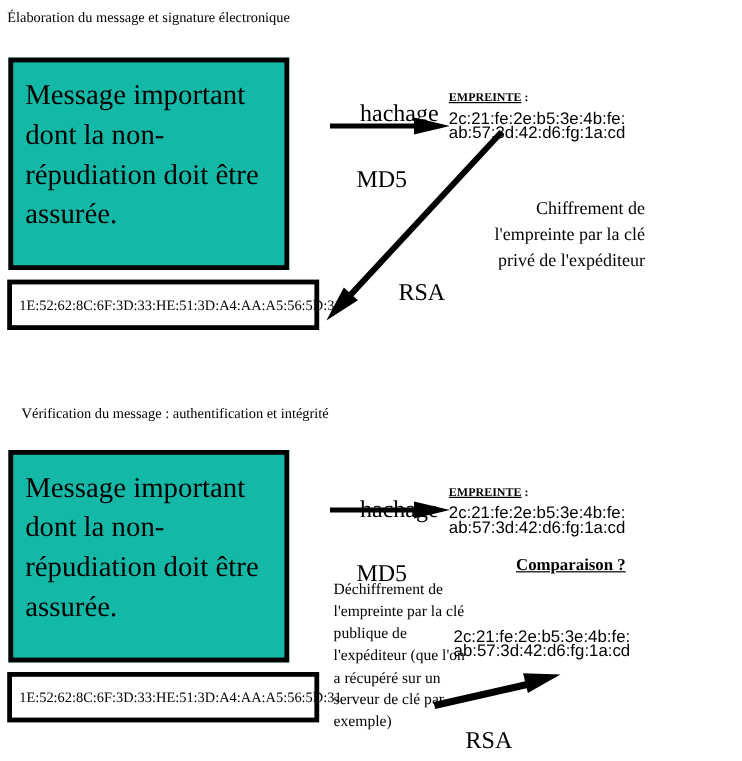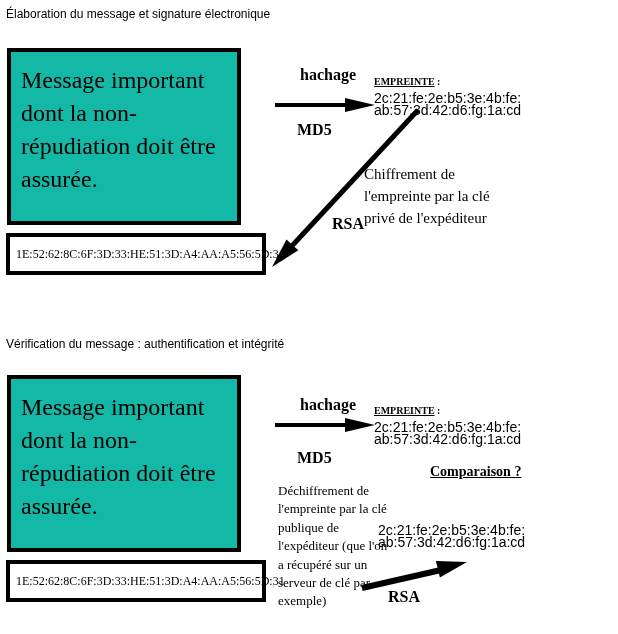--- a/index.html
+++ b/index.html
@@ -3,36 +3,36 @@
 <meta charset="utf-8">
 <style>
   html,body{margin:0;padding:0;background:#ffffff;}
   .canvas{
     position:relative;width:618px;height:634px;background:#ffffff;
     color:#000;overflow:hidden;
     font-family:"Liberation Serif", serif;
   }
   .abs{position:absolute;}
   .ws-pre{white-space:pre;}
-  .mono-title{font-family:Liberation Sans, sans-serif;font-size:12px;line-height:14px;white-space:pre;}
+  .mono-title{font-family:Liberation Serif, serif;font-size:12px;line-height:14px;white-space:pre;}
   .msgbox{
     position:absolute;box-sizing:border-box;width:234px;height:177px;
     border:4px solid #000;background:#14b8a6;
   }
   .msgtext{
     position:absolute;left:10px;top:12px;right:6px;
     font-size:24px;line-height:33px;white-space:pre-line;
   }
   .sigbox{
     position:absolute;box-sizing:border-box;width:260px;height:42px;
     border:4px solid #000;background:#fff;
     display:flex;align-items:center;
   }
   .sigtext{padding-left:6px;font-size:12px;white-space:nowrap;letter-spacing:0px;}
-  .lbl{font-weight:bold;font-size:16px;line-height:16px;white-space:nowrap;}
+  .lbl{font-weight:normal;font-size:20px;line-height:16px;white-space:nowrap;margin-top:20px;}
   .emp-head{font-weight:bold;font-size:10px;line-height:16px;white-space:nowrap;}
   .emp-head .u{text-decoration:underline;}
   .hashv{
     font-family:Liberation Sans, sans-serif;font-size:14px;line-height:12px;
     white-space:pre-line;
   }
   .note{font-size:15px;line-height:22px;white-space:pre-line;}
   .note-sm{font-size:13px;line-height:18.4px;white-space:pre-line;}
   .result{font-weight:bold;font-size:15px;white-space:nowrap;}
   .comp{font-weight:bold;font-size:14px;white-space:nowrap;text-decoration:underline;}
@@ -54,32 +54,32 @@
 
   <div class="abs lbl" style="left:300px;top:67px;">hachage</div>
 
   <div class="abs lbl" style="left:297px;top:122px;">MD5</div>
 
   <div class="abs emp-head" style="left:374px;top:74px;"><span class="u">EMPREINTE</span><span class="ws-pre"> :</span></div>
 
   <div class="abs hashv" style="left:374px;top:92px;">2c:21:fe:2e:b5:3e:4b:fe:
 ab:57:3d:42:d6:fg:1a:cd</div>
 
-  <div class="abs note" style="left:364px;top:163px;">Chiffrement de
+  <div class="abs note" style="left:412px;top:163px;text-align:right;">Chiffrement de
 l'empreinte par la clé
 privé de l'expéditeur</div>
 
   <div class="abs lbl" style="left:332px;top:216px;">RSA</div>
 
 
   <div class="sigbox" style="left:6px;top:233px;">
     <div class="sigtext">1E:52:62:8C:6F:3D:33:HE:51:3D:A4:AA:A5:56:5D:31</div>
   </div>
 
-  <div class="abs mono-title" style="left:6px;top:337px;">Vérification du message : authentification et intégrité</div>
+  <div class="abs mono-title" style="left:18px;top:337px;">Vérification du message : authentification et intégrité</div>
 
   <div class="msgbox" style="left:7px;top:375px;">
     <div class="msgtext">Message important
 dont la non-
 répudiation doit être
 assurée.</div>
   </div>
 
   <div class="abs lbl" style="left:300px;top:397px;">hachage</div>
 

